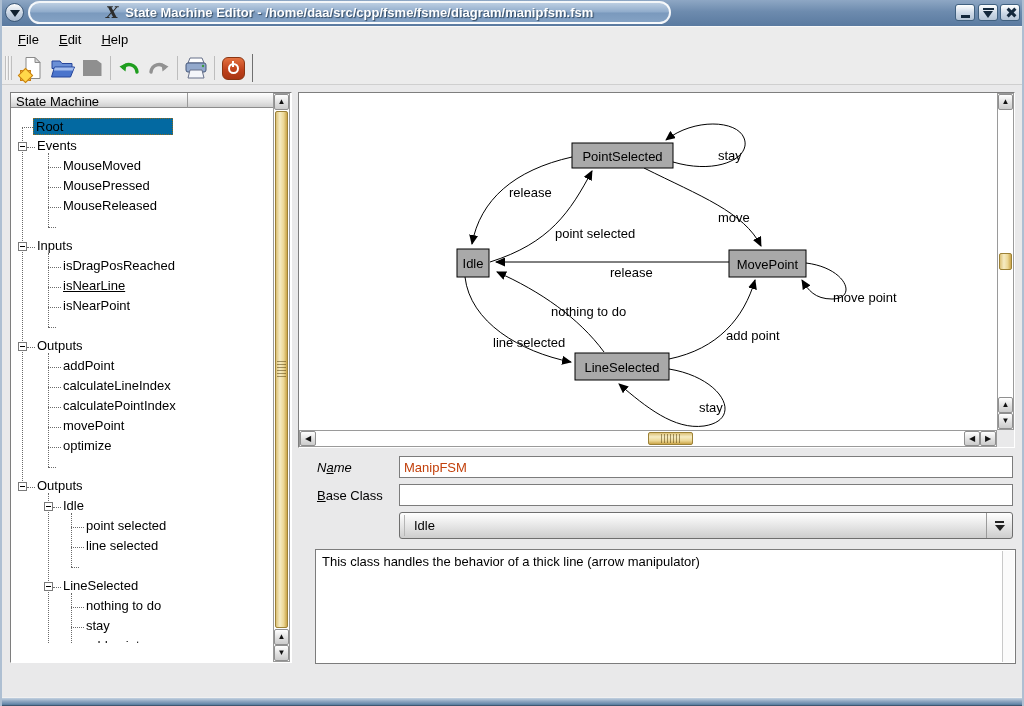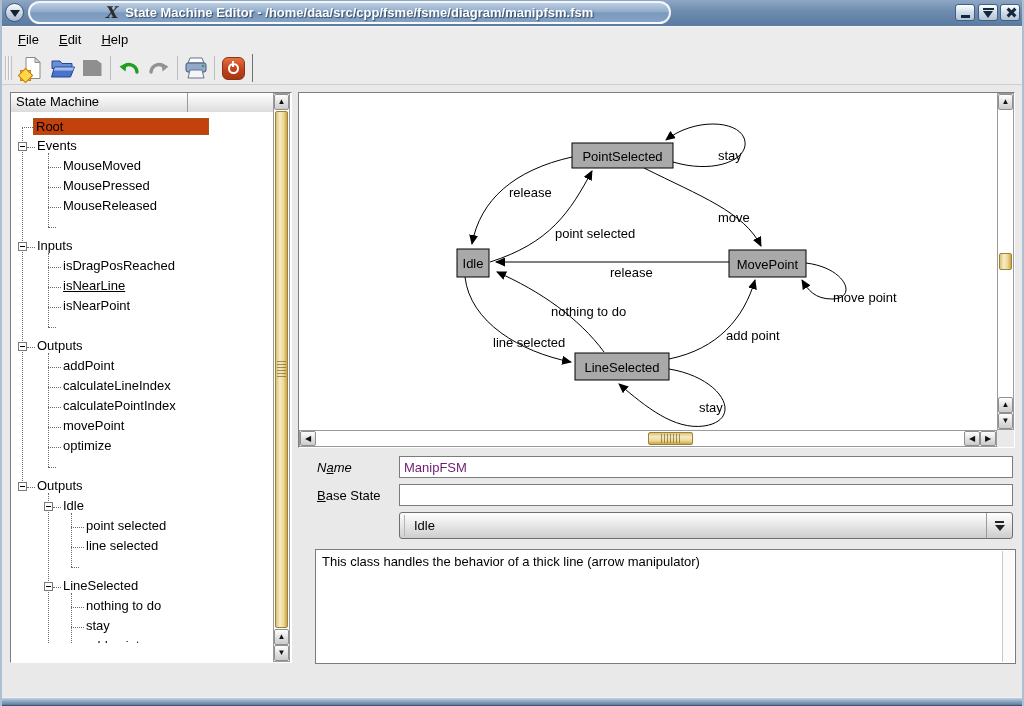--- a/index.html
+++ b/index.html
@@ -49,50 +49,50 @@
   .star::before,.star::after { content:""; position:absolute; left:0; top:0; width:9px; height:9px; background:#f6b226; border:1px solid #c87d12; }
   .star::after { transform:rotate(45deg); background:#ffd84a; }
   .save-blob { width:19px; height:16px; background:#8f8f8f; clip-path:polygon(0 0,75% 0,100% 22%,100% 100%,0 100%); }
   .exit-tile { width:23px; height:23px; border-radius:6px; border:1px solid #8a3512;
     background:linear-gradient(180deg,#e47140,#c0421c 55%,#a83514); display:flex; align-items:center; justify-content:center; position:relative; }
   .exit-ring { width:11px; height:11px; border:2px solid #fff; border-radius:50%; position:relative; }
   .exit-bar { position:absolute; left:50%; top:3px; width:2px; height:6px; background:#fff; transform:translateX(-50%); }
   
   .sunken { border:1px solid; border-color:#7e7e7e #ffffff #ffffff #7e7e7e; background:#fff; }
   .tree-panel { position:absolute; left:8px; top:92px; width:282px; height:571px; }
-  .tree-header { position:absolute; left:0; top:0; height:25px; display:flex; }
+  .tree-header { position:absolute; left:0; top:0; height:15px; display:flex; }
   .th-cell { background:linear-gradient(180deg,#ffffff,#e3e3e3 65%,#cfcfcf); border-right:1px solid #9a9a9a; border-bottom:1px solid #8c8c8c;
     line-height:17px; padding-left:5px; overflow:hidden; }
   .tree-body { position:absolute; left:0; top:19px; width:263px; height:531px; overflow:hidden; background:#fff; }
   .vguide { position:absolute; width:1px; border-left:1px dotted #6a6a6a; }
   .hstub { position:absolute; height:1px; border-top:1px dotted #6a6a6a; }
   .ebox { position:absolute; width:9px; height:9px; background:#fff; border:1px solid #7a7a7a; }
   .ebox::after { content:""; position:absolute; left:1px; top:3px; width:5px; height:1px; background:#000; }
   .tlabel { position:absolute; height:17px; line-height:16px; white-space:nowrap; padding:0 2px; }
-  .tlabel.sel { background:#c2410c; border:1px dotted #8a6a1e; width:176px; }
+  .tlabel.sel { background:#0369a1; border:1px dotted #8a6a1e; width:140px; }
   
   .vscroll { position:absolute; width:17px; background:#fff; border:1px solid #9a9a9a; }
   .hscroll { position:absolute; height:17px; background:#fff; border:1px solid #9a9a9a; }
   .sb-btn { position:absolute; background:linear-gradient(180deg,#ffffff,#dedede 60%,#cccccc); border:1px solid #8f8f8f; border-radius:2px;
     display:flex; align-items:center; justify-content:center; font-size:8px; color:#111; line-height:1; }
   .slider-v { position:absolute; left:1px; width:13px; border:1px solid #9c8136; border-radius:2px;
     background:linear-gradient(90deg,#dcc177,#f6ecc4 35%,#ecd795 70%,#caa448); }
   .slider-h { position:absolute; top:1px; height:13px; border:1px solid #9c8136; border-radius:2px;
     background:linear-gradient(180deg,#dcc177,#f6ecc4 35%,#ecd795 70%,#caa448); }
   .ridge-v { position:absolute; left:1px; right:1px; top:50%; height:18px; transform:translateY(-50%);
     background:repeating-linear-gradient(180deg,rgba(90,70,20,.55) 0 1px,transparent 1px 3px); }
   .ridge-h { position:absolute; top:1px; bottom:1px; left:50%; width:20px; transform:translateX(-50%);
     background:repeating-linear-gradient(90deg,rgba(90,70,20,.55) 0 1px,transparent 1px 3px); }
   .diagram-panel { position:absolute; left:296px; top:92px; width:717px; height:356px; border:1px solid; border-color:#7e7e7e #ffffff #ffffff #7e7e7e; background:#e9e9ea; }
   .canvas { position:absolute; left:0; top:0; width:698px; height:337px; background:#fff; }
   .corner { position:absolute; left:698px; top:337px; width:17px; height:17px; background:#e9e9ea; }
   
   .flabel { position:absolute; left:315px; white-space:nowrap; } .flabel u { text-decoration:underline; }
   .tinput { position:absolute; left:397px; width:614px; height:22px; border:1px solid #7c7c7c; background:#fff;
-    font-family:"Liberation Sans", sans-serif; font-size:13px; padding:0 4px; color:#701a75; }
+    font-family:"Liberation Sans", sans-serif; font-size:13px; padding:0 4px; color:#c2410c; }
   .combo { position:absolute; left:397px; width:614px; height:27px; border:1px solid #6e6e6e; border-radius:3px;
     background:linear-gradient(180deg,#ffffff,#e4e4e4 55%,#cdcdcd); display:flex; align-items:center; }
   .combo-text { padding-left:9px; flex:1; border-left:1px solid #b5b5b5; margin-left:4px; height:21px; line-height:21px; }
   .combo-btn { width:26px; height:100%; border-left:1px solid #9a9a9a; display:flex; flex-direction:column; align-items:center; justify-content:center; }
   .combo-btn .bar { width:9px; height:2px; background:#222; margin-bottom:2px; }
   .combo-btn .tri { width:0; height:0; border-left:5px solid transparent; border-right:5px solid transparent; border-top:6px solid #222; }
   .desc { position:absolute; left:313px; top:549px; width:701px; height:115px; border:1px solid #7c7c7c; background:#fff; padding:4px 6px; }
   .desc-gutter { position:absolute; right:1px; top:1px; bottom:1px; width:12px; border-left:1px solid #c9c9c9; background:#fbfbfb; }
   
   .bottom-strip { position:absolute; left:-2px; top:697px; width:1024px; height:9px;
@@ -345,21 +345,21 @@
         </div>
       <div class="sb-btn" style="left:680px;top:0;width:16px;height:15px;">
           <span>▶</span>
         </div>
     </div>
     <div class="corner"></div>
   </div>
 
   <div class="flabel" style="top:460px;font-style:italic;"><span>N</span><u>a</u><span>me</span></div>
   <input class="tinput" style="top: 456px;" value="ManipFSM">
-  <div class="flabel" style="top:488px;"><span></span><u>B</u><span>ase State</span></div>
+  <div class="flabel" style="top:488px;"><span></span><u>B</u><span>ase Class</span></div>
   <input class="tinput" style="top: 484px;" value="">
   <div class="flabel" style="top:519px;margin-top:36px;"><span></span><u>I</u><span>nitial State</span></div>
   <div class="combo" style="top:512px;">
     <div class="combo-text">Idle</div>
     <div class="combo-btn">
         <div class="bar"></div>
         <div class="tri"></div>
       </div>
   </div>
   <div class="desc">

